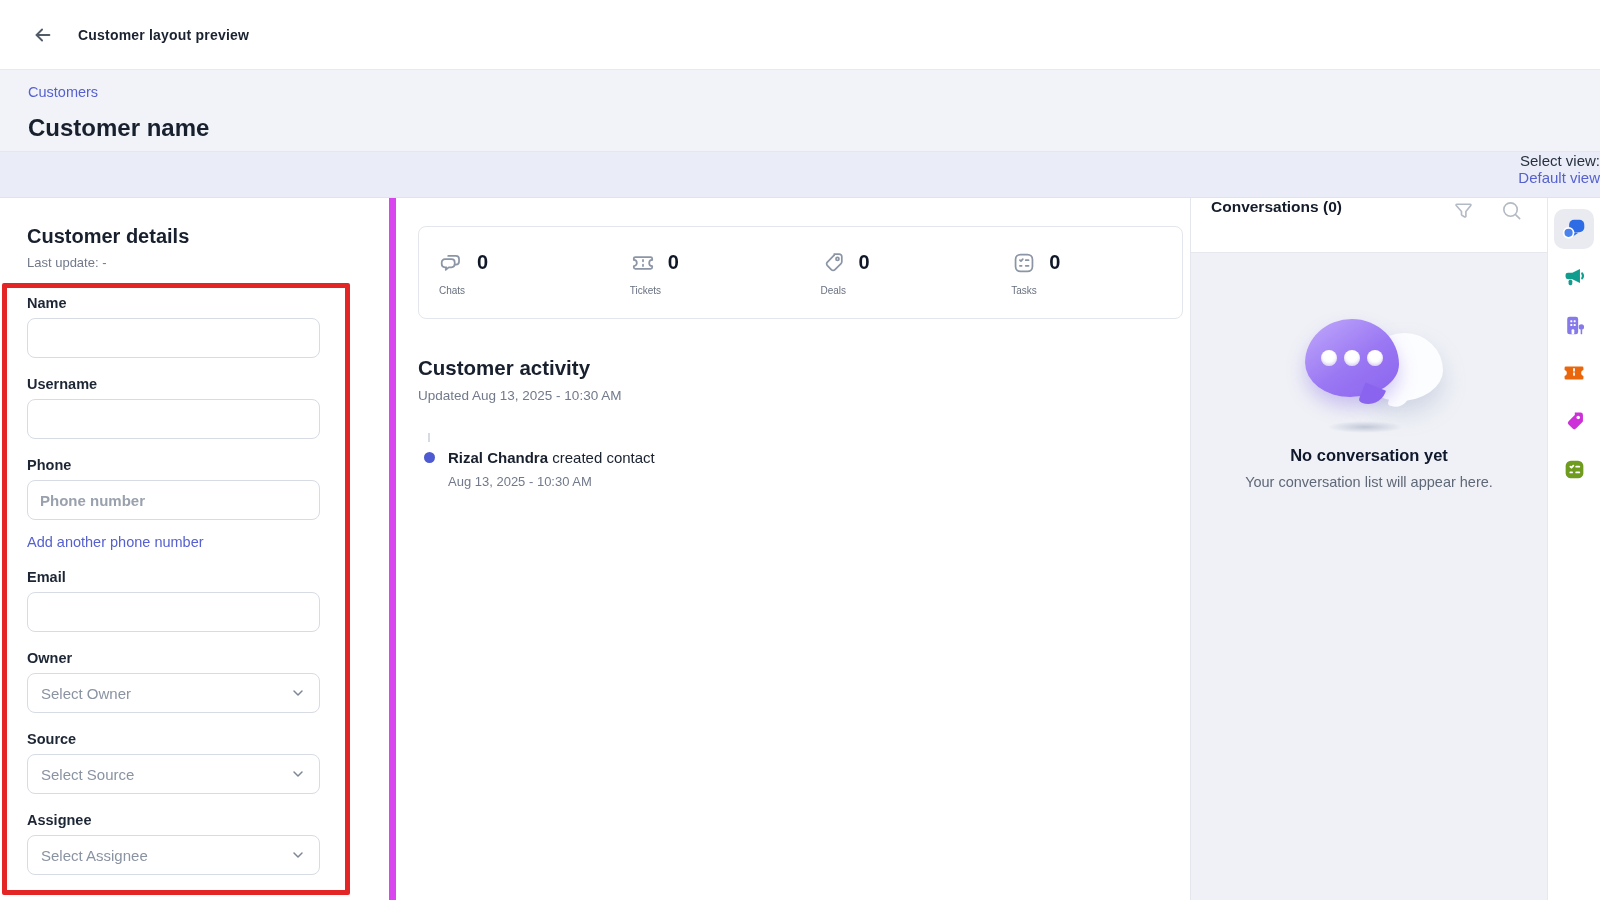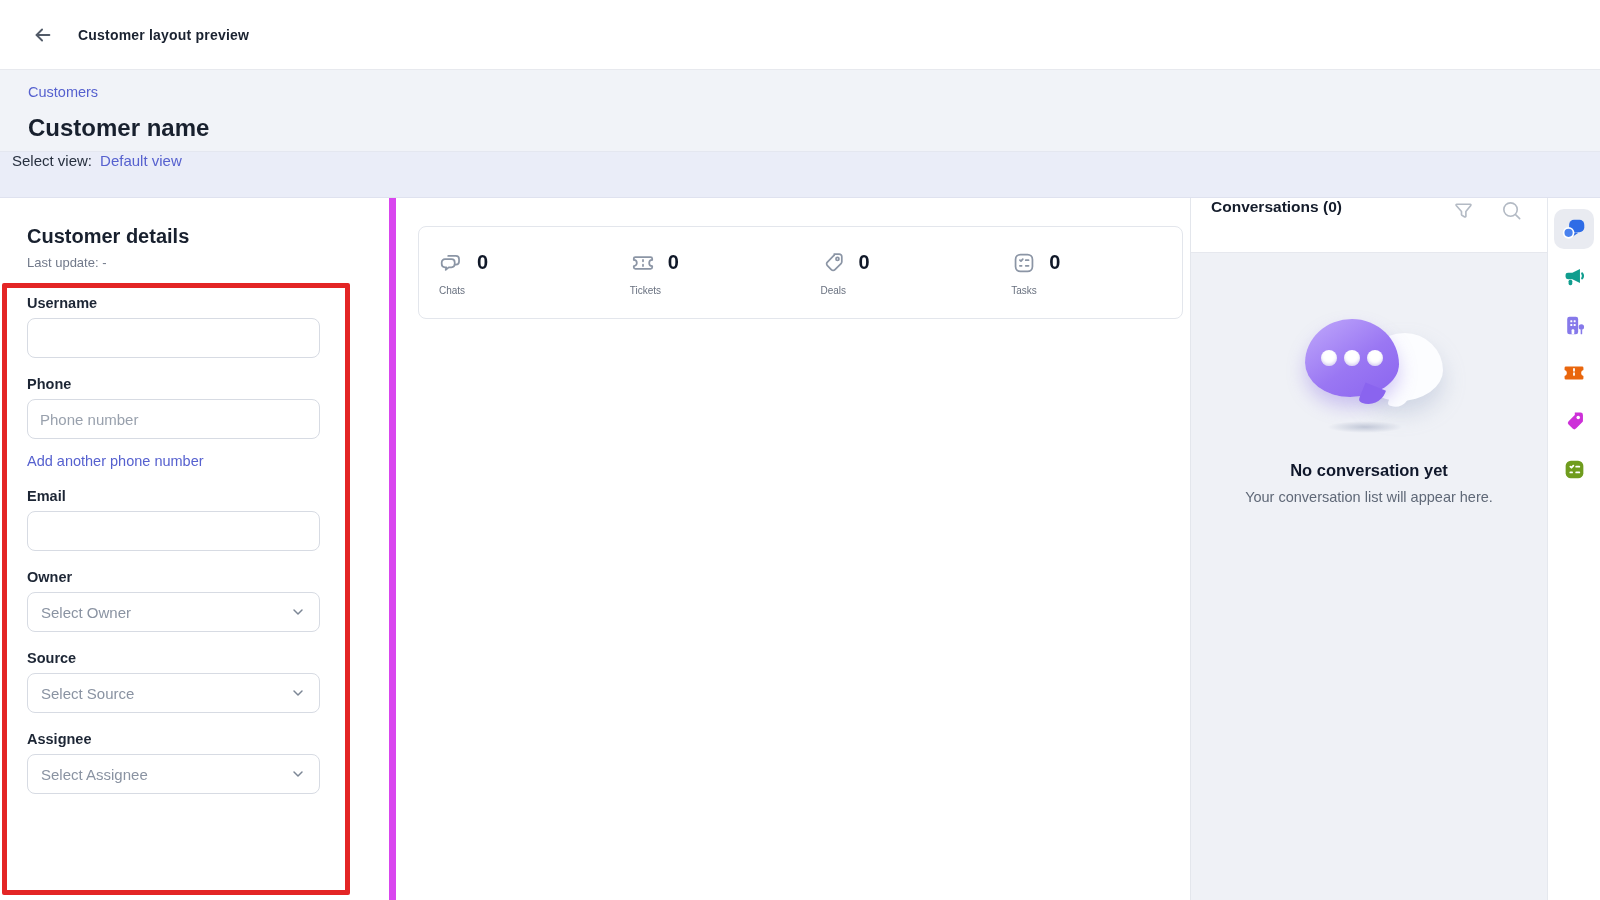--- a/index.html
+++ b/index.html
@@ -16,36 +16,36 @@
   .app-title { font-size:14px; font-weight:700; color:#1a2230; letter-spacing:.2px; }
 
   
   .crumb-section { height:82px; background:#f1f3f8; border-bottom:1px solid #e4e7f0;
     padding:13px 28px 0; }
   .crumb-link { font-size:14.5px; color:#5661cf; cursor:pointer; text-decoration:none; display:inline-block; }
   .page-title { font-size:24px; font-weight:700; color:#18202e; margin-top:13px; }
 
   
   .view-bar { height:46px; background:#eaedf8; border-bottom:1px solid #dfe2ef;
-    display:flex; align-items:flex-start; padding-left:12px; font-size:15px; color:#27303f; }
+    display:flex; align-items:flex-end; padding-left:28px; font-size:15px; color:#27303f;flex-direction:column; }
   .view-link { color:#5661cf; margin-left:8px; cursor:pointer; }
 
   
   .content { display:flex; height:702px; }
 
   
   .left-panel { width:396px; border-right:7px solid #d946ef; padding:27px 0 16px 27px; background:#fff; }
   .panel-title { font-size:20px; font-weight:700; color:#18202e; }
   .last-update { font-size:13px; color:#71798a; margin-top:7px; }
   .form { margin-top:25px; }
   .group { margin-bottom:18px; }
   .field-label { display:block; font-size:14.5px; font-weight:700; color:#1d2635; margin-bottom:7px; }
   .text-input { width:293px; height:40px; border:1px solid #d7dbe3; border-radius:8px;
     padding:0 12px; font-size:15px; color:#14532d; background:#fff; outline:none;
-    font-family:"Liberation Sans", sans-serif; }
+    font-family:"Liberation Sans", sans-serif;font-weight:bold; }
   .text-input::placeholder { color:#99a1ad; }
   .select-box { width:293px; height:40px; border:1px solid #d7dbe3; border-radius:8px;
     display:flex; align-items:center; justify-content:space-between; padding:0 13px;
     font-size:15px; color:#8a93a2; background:#fff; cursor:pointer; }
   .add-link { display:inline-block; font-size:14.5px; color:#5661cf; margin-top:14px; cursor:pointer; }
 
   
   .highlight-box { position:absolute; left:2px; top:283px; width:348px; height:612px;
     border:5px solid #e32525; border-radius:2px; z-index:6; pointer-events:none; }
 
@@ -89,21 +89,21 @@
     background:linear-gradient(145deg,#bba2fa 8%,#9a77f3 55%,#8a64ef 100%);
     border-radius:50% 50% 52% 48% / 56% 58% 42% 44%;
     box-shadow:0 10px 18px rgba(138,110,230,.35);
     display:flex; align-items:center; justify-content:center; gap:7px; }
   .bubble-purple::after { content:""; position:absolute; bottom:-9px; left:56px; width:22px; height:20px;
     background:#8a64ef; border-radius:0 0 18px 4px; transform:rotate(22deg); }
   .dot-w { width:16px; height:16px; border-radius:50%; background:#fff;
     box-shadow:inset 0 -2px 3px rgba(150,130,220,.35); }
   .illus-shadow { position:absolute; bottom:-8px; left:38px; width:76px; height:12px;
     background:radial-gradient(ellipse at center, rgba(148,158,185,.5) 0%, rgba(148,158,185,0) 70%); }
-  .empty-title { margin-top:36px; font-size:16.5px; font-weight:700; color:#10182b; }
+  .empty-title { margin-top:21px; font-size:16.5px; font-weight:700; color:#10182b; }
   .empty-sub { margin-top:9px; font-size:14.5px; color:#5f6877; }
 
   
   .rail { width:53px; border-left:1px solid #e5e8ee; background:#fff;
     display:flex; flex-direction:column; align-items:center; padding-top:11px; }
   .rail-item { width:40px; height:40px; margin-bottom:8px; border-radius:10px;
     display:flex; align-items:center; justify-content:center; cursor:pointer; }
   .rail-item.active { background:#e9ebf1; }
 </style>
 </head>
@@ -129,20 +129,24 @@
   <span class="view-link">Default view</span>
 </div>
 
 <div class="content">
 
   <div class="left-panel">
     <div class="panel-title">Customer details</div>
     <div class="last-update">Last update: -</div>
 
     <div class="form">
+      <div class="group">
+        <label class="field-label">Name</label>
+        <input class="text-input" type="text" style="">
+      </div>
 
       <div class="group">
         <label class="field-label">Username</label>
         <input class="text-input" type="text" style="">
       </div>
 
       <div class="group">
         <label class="field-label">Phone</label>
         <input class="text-input" type="text" placeholder="Phone number" style="">
         <span class="add-link">Add another phone number</span>
@@ -230,20 +234,34 @@
               <path d="M13.6 9.4h2.6"></path>
             <path d="M8.2 14.6h1.6"></path>
               <path d="M13.6 14.6h2.6"></path>
           </svg>
           <span class="stat-num">0</span>
         </div>
         <div class="stat-label">Tasks</div>
       </div>
     </div>
 
+    <div class="activity">
+      <div class="activity-title">Customer activity</div>
+      <div class="activity-updated">Updated Aug 13, 2025 - 10:30 AM</div>
+
+      <div class="event">
+        <div class="event-tick"></div>
+        <div class="event-dot"></div>
+        <div class="event-line">
+          <span class="event-actor">Rizal Chandra</span>
+          <span>created contact</span>
+        </div>
+        <div class="event-time">Aug 13, 2025 - 10:30 AM</div>
+      </div>
+    </div>
   </div>
 
   <div class="conv">
     <div class="conv-header">
       <div class="conv-title">Conversations (0)</div>
       <div class="conv-icon">
         <svg width="23" height="23" viewBox="0 0 24 24" fill="none" stroke="#b3bac4" stroke-width="1.7" stroke-linecap="round" stroke-linejoin="round">
           <path d="M5 5.5h14a.8.8 0 0 1 .6 1.3L14.5 13v5a.8.8 0 0 1-1.2.7l-3-1.7a.8.8 0 0 1-.4-.7V13L4.4 6.8A.8.8 0 0 1 5 5.5z"></path>
         </svg>
       </div>

